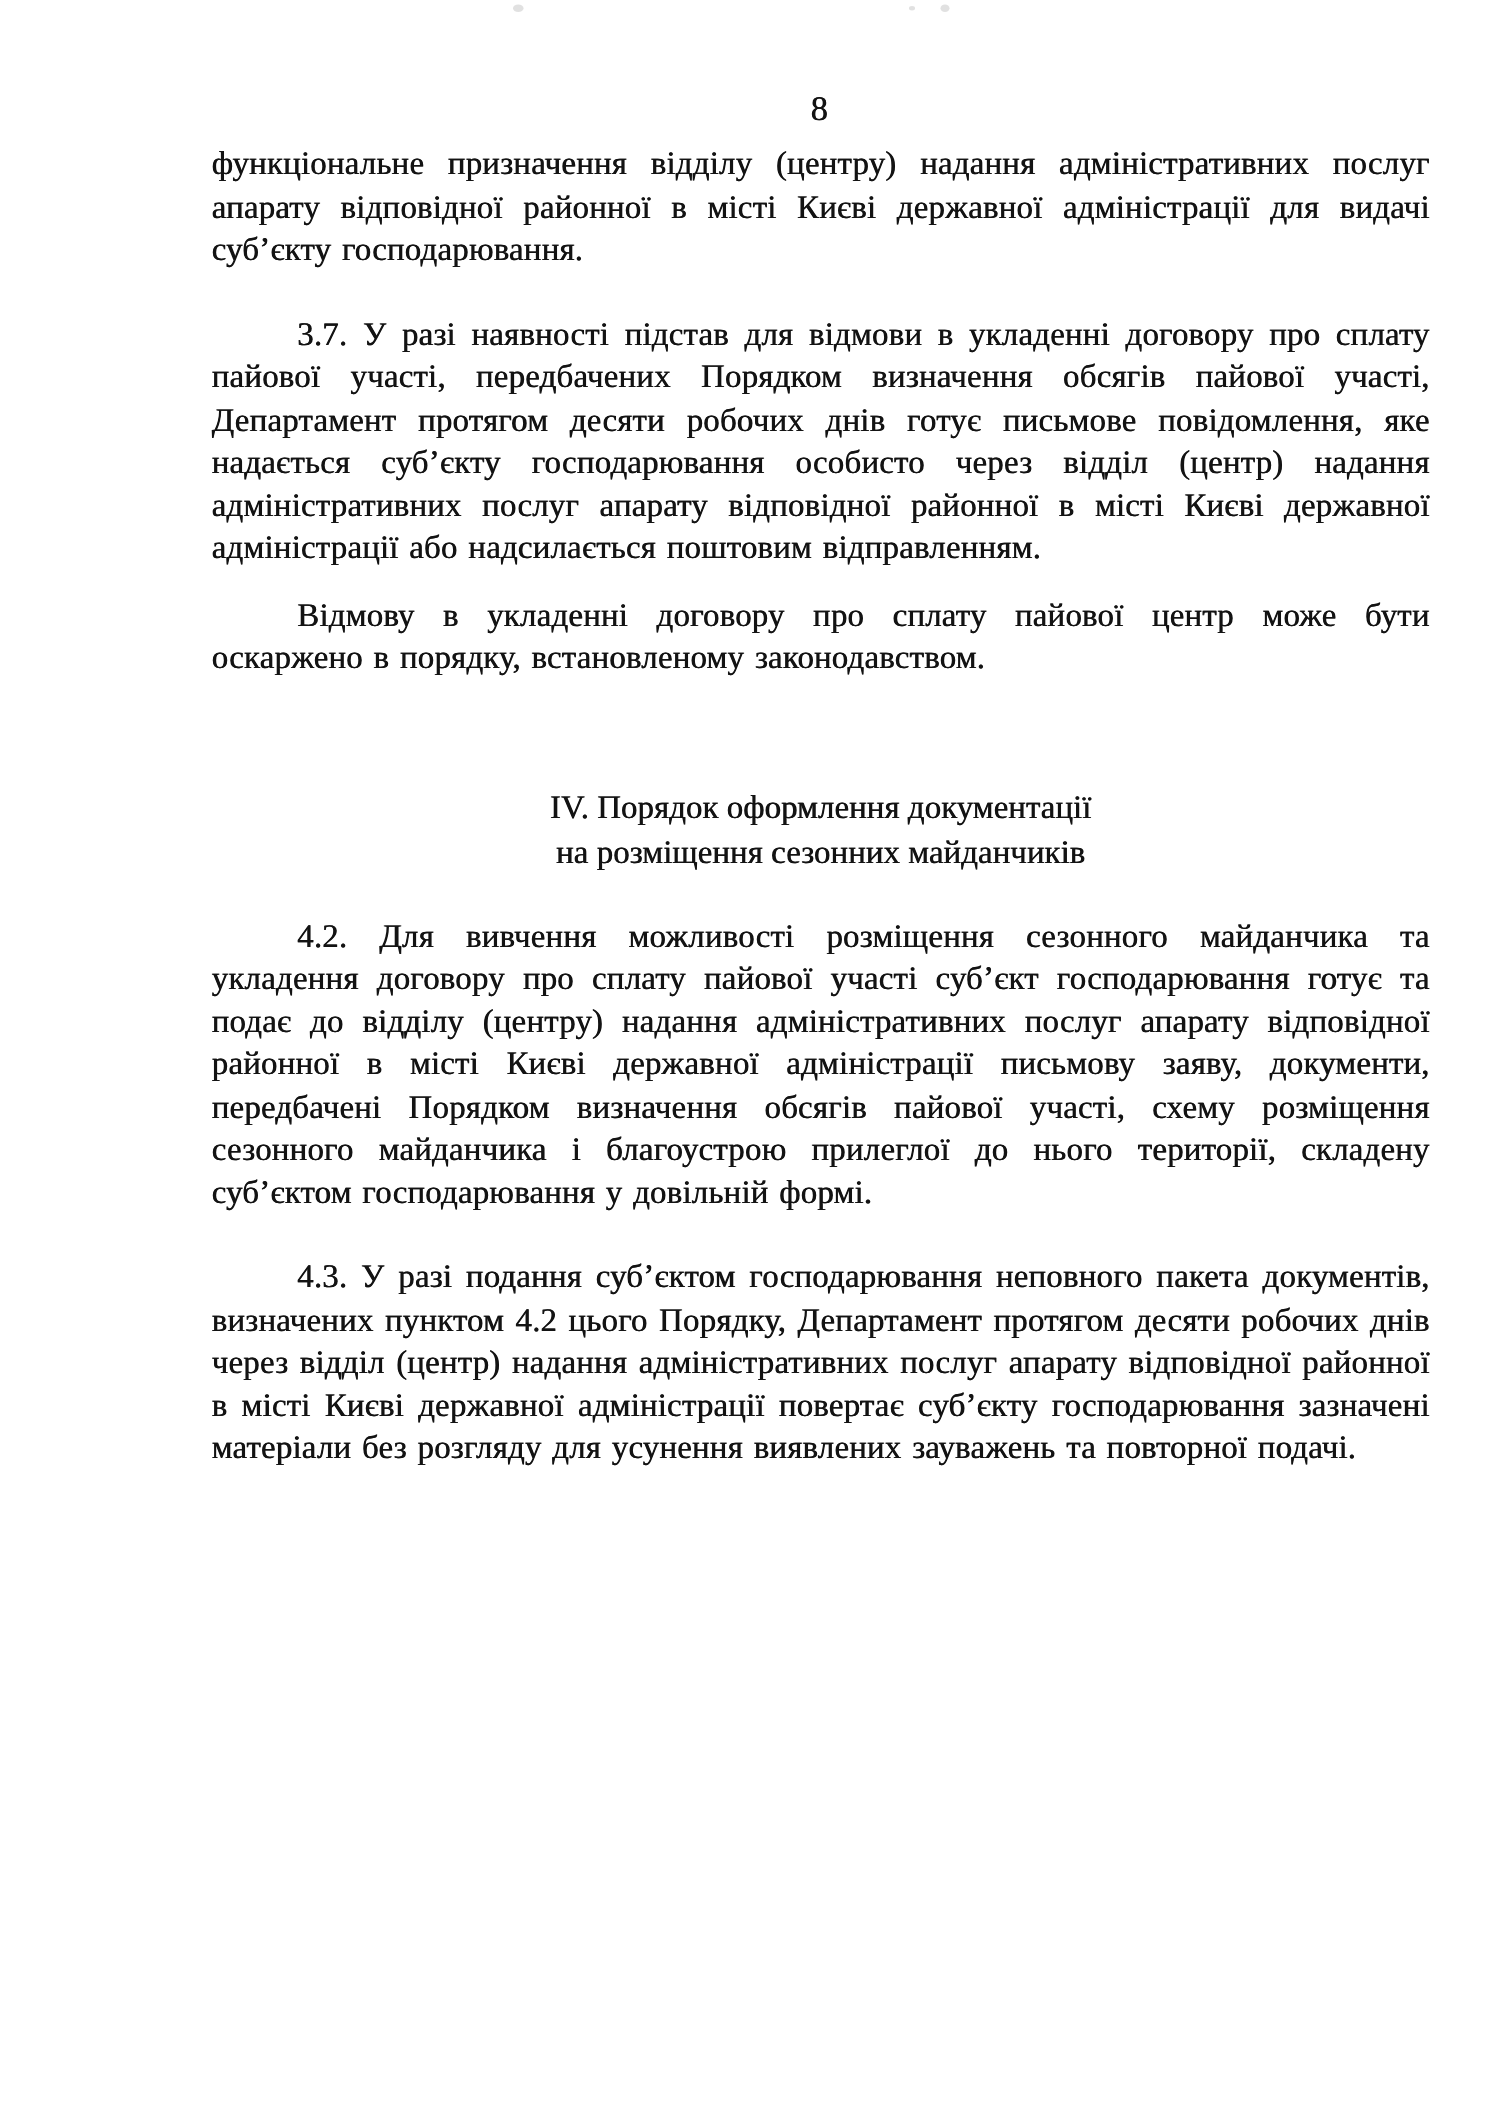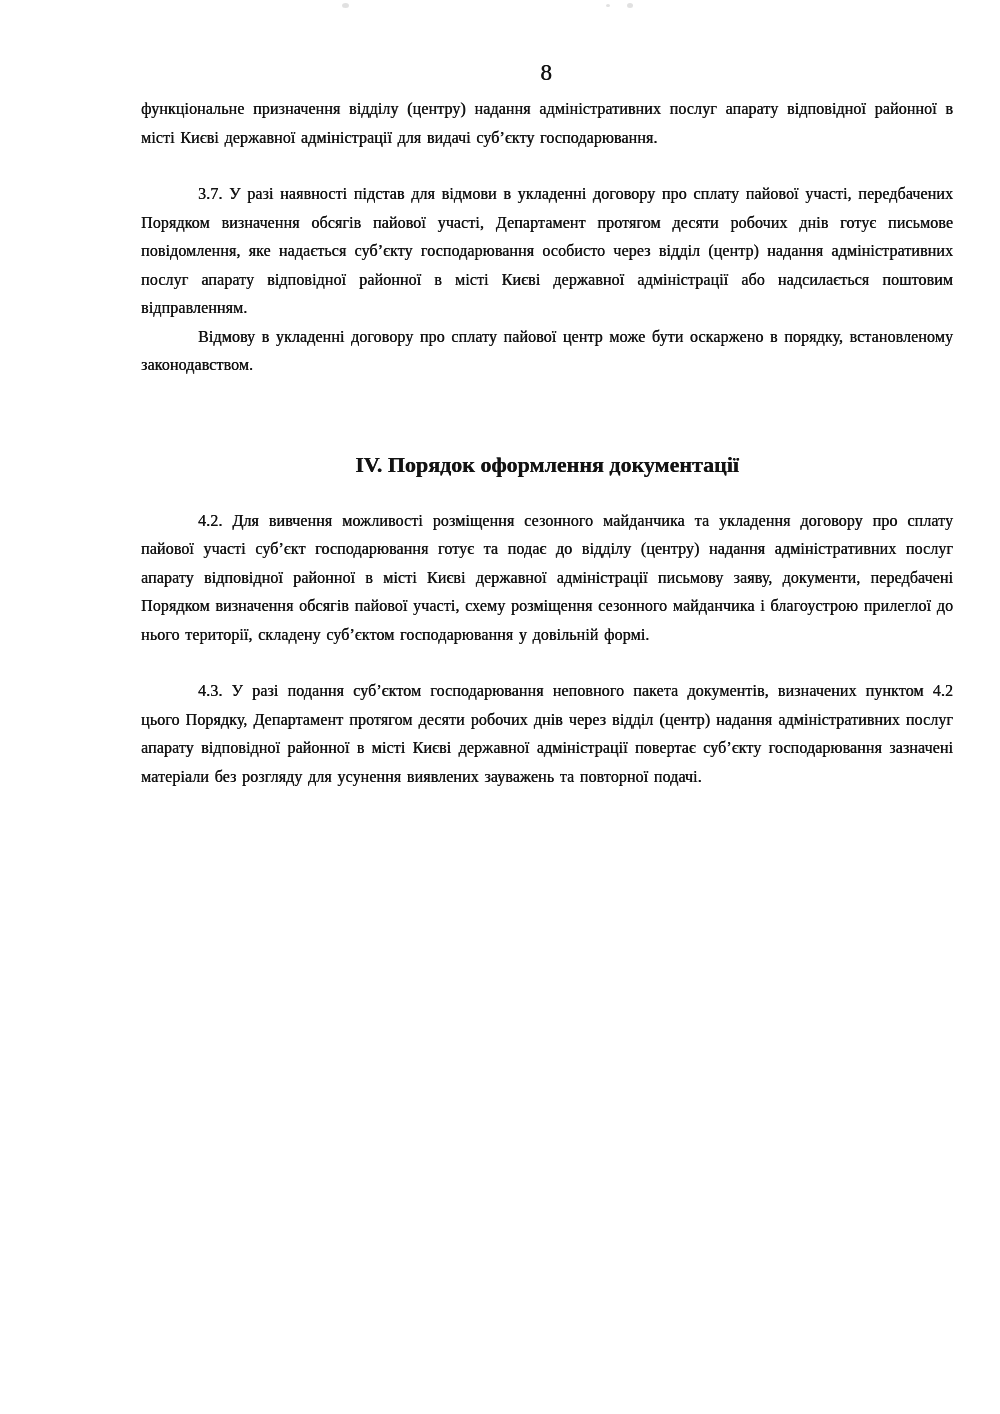--- a/index.html
+++ b/index.html
@@ -38,34 +38,34 @@
     text-shadow: 0.4px 0.3px 0 currentColor;
   }
   .text-block {
     position: absolute;
     top: 95px;
     left: 141px;
     width: 812px;
   }
   .para {
     margin: 0 0 28px 0;
-    font-size: 16px;
+    font-size: 22px;
     line-height: 28.5px;
     text-align: justify;
     text-indent: 57px;
     word-spacing: 1.5px;
     letter-spacing: 0.1px;
     text-shadow: 0.35px 0.25px 0 currentColor; 
   }
   .para.no-indent { text-indent: 0; }
-  .para.no-gap-after { margin-bottom: 0; }   
+  .para.no-gap-after { margin-bottom: 16px; }   
   .section-heading {
     margin: 70px 0 27px 0;
     font-size: 22px;
-    font-weight: bold;
+    font-weight: normal;
     line-height: 30px;
     text-align: center;
     text-shadow: 0.35px 0.25px 0 currentColor;
   }
   .section-heading .hline { display: block; }
 </style>
 </head>
 <body>
 
 <div class="page">
@@ -80,20 +80,21 @@
 
     <p class="para no-indent">функціональне призначення відділу (центру) надання адміністративних послуг апарату відповідної районної в місті Києві державної адміністрації для видачі суб’єкту господарювання.</p>
 
 
     <p class="para no-gap-after">3.7. У разі наявності підстав для відмови в укладенні договору про сплату пайової участі, передбачених Порядком визначення обсягів пайової участі, Департамент протягом десяти робочих днів готує письмове повідомлення, яке надається суб’єкту господарювання особисто через відділ (центр) надання адміністративних послуг апарату відповідної районної в місті Києві державної адміністрації або надсилається поштовим  відправленням.</p>
 
     <p class="para">Відмову в укладенні договору про сплату пайової центр може бути оскаржено в порядку, встановленому законодавством.</p>
 
     <h2 class="section-heading">
       <span class="hline">IV. Порядок оформлення документації</span>
+      <span class="hline">на розміщення сезонних майданчиків</span>
     </h2>
 
 
     <p class="para">4.2. Для вивчення можливості розміщення сезонного майданчика та укладення договору про сплату пайової участі суб’єкт господарювання готує та подає до відділу (центру) надання адміністративних послуг апарату відповідної районної в місті Києві державної адміністрації письмову заяву, документи, передбачені Порядком визначення обсягів пайової участі, схему розміщення сезонного майданчика і благоустрою прилеглої до нього території, складену суб’єктом господарювання у довільній формі.</p>
 
     <p class="para">4.3. У разі подання суб’єктом господарювання неповного пакета документів, визначених пунктом 4.2 цього Порядку, Департамент протягом десяти робочих днів через відділ (центр) надання адміністративних послуг апарату відповідної районної в місті Києві державної адміністрації повертає суб’єкту господарювання зазначені матеріали без розгляду для усунення виявлених зауважень та повторної подачі.</p>
 
 
   </div>
 </div>

